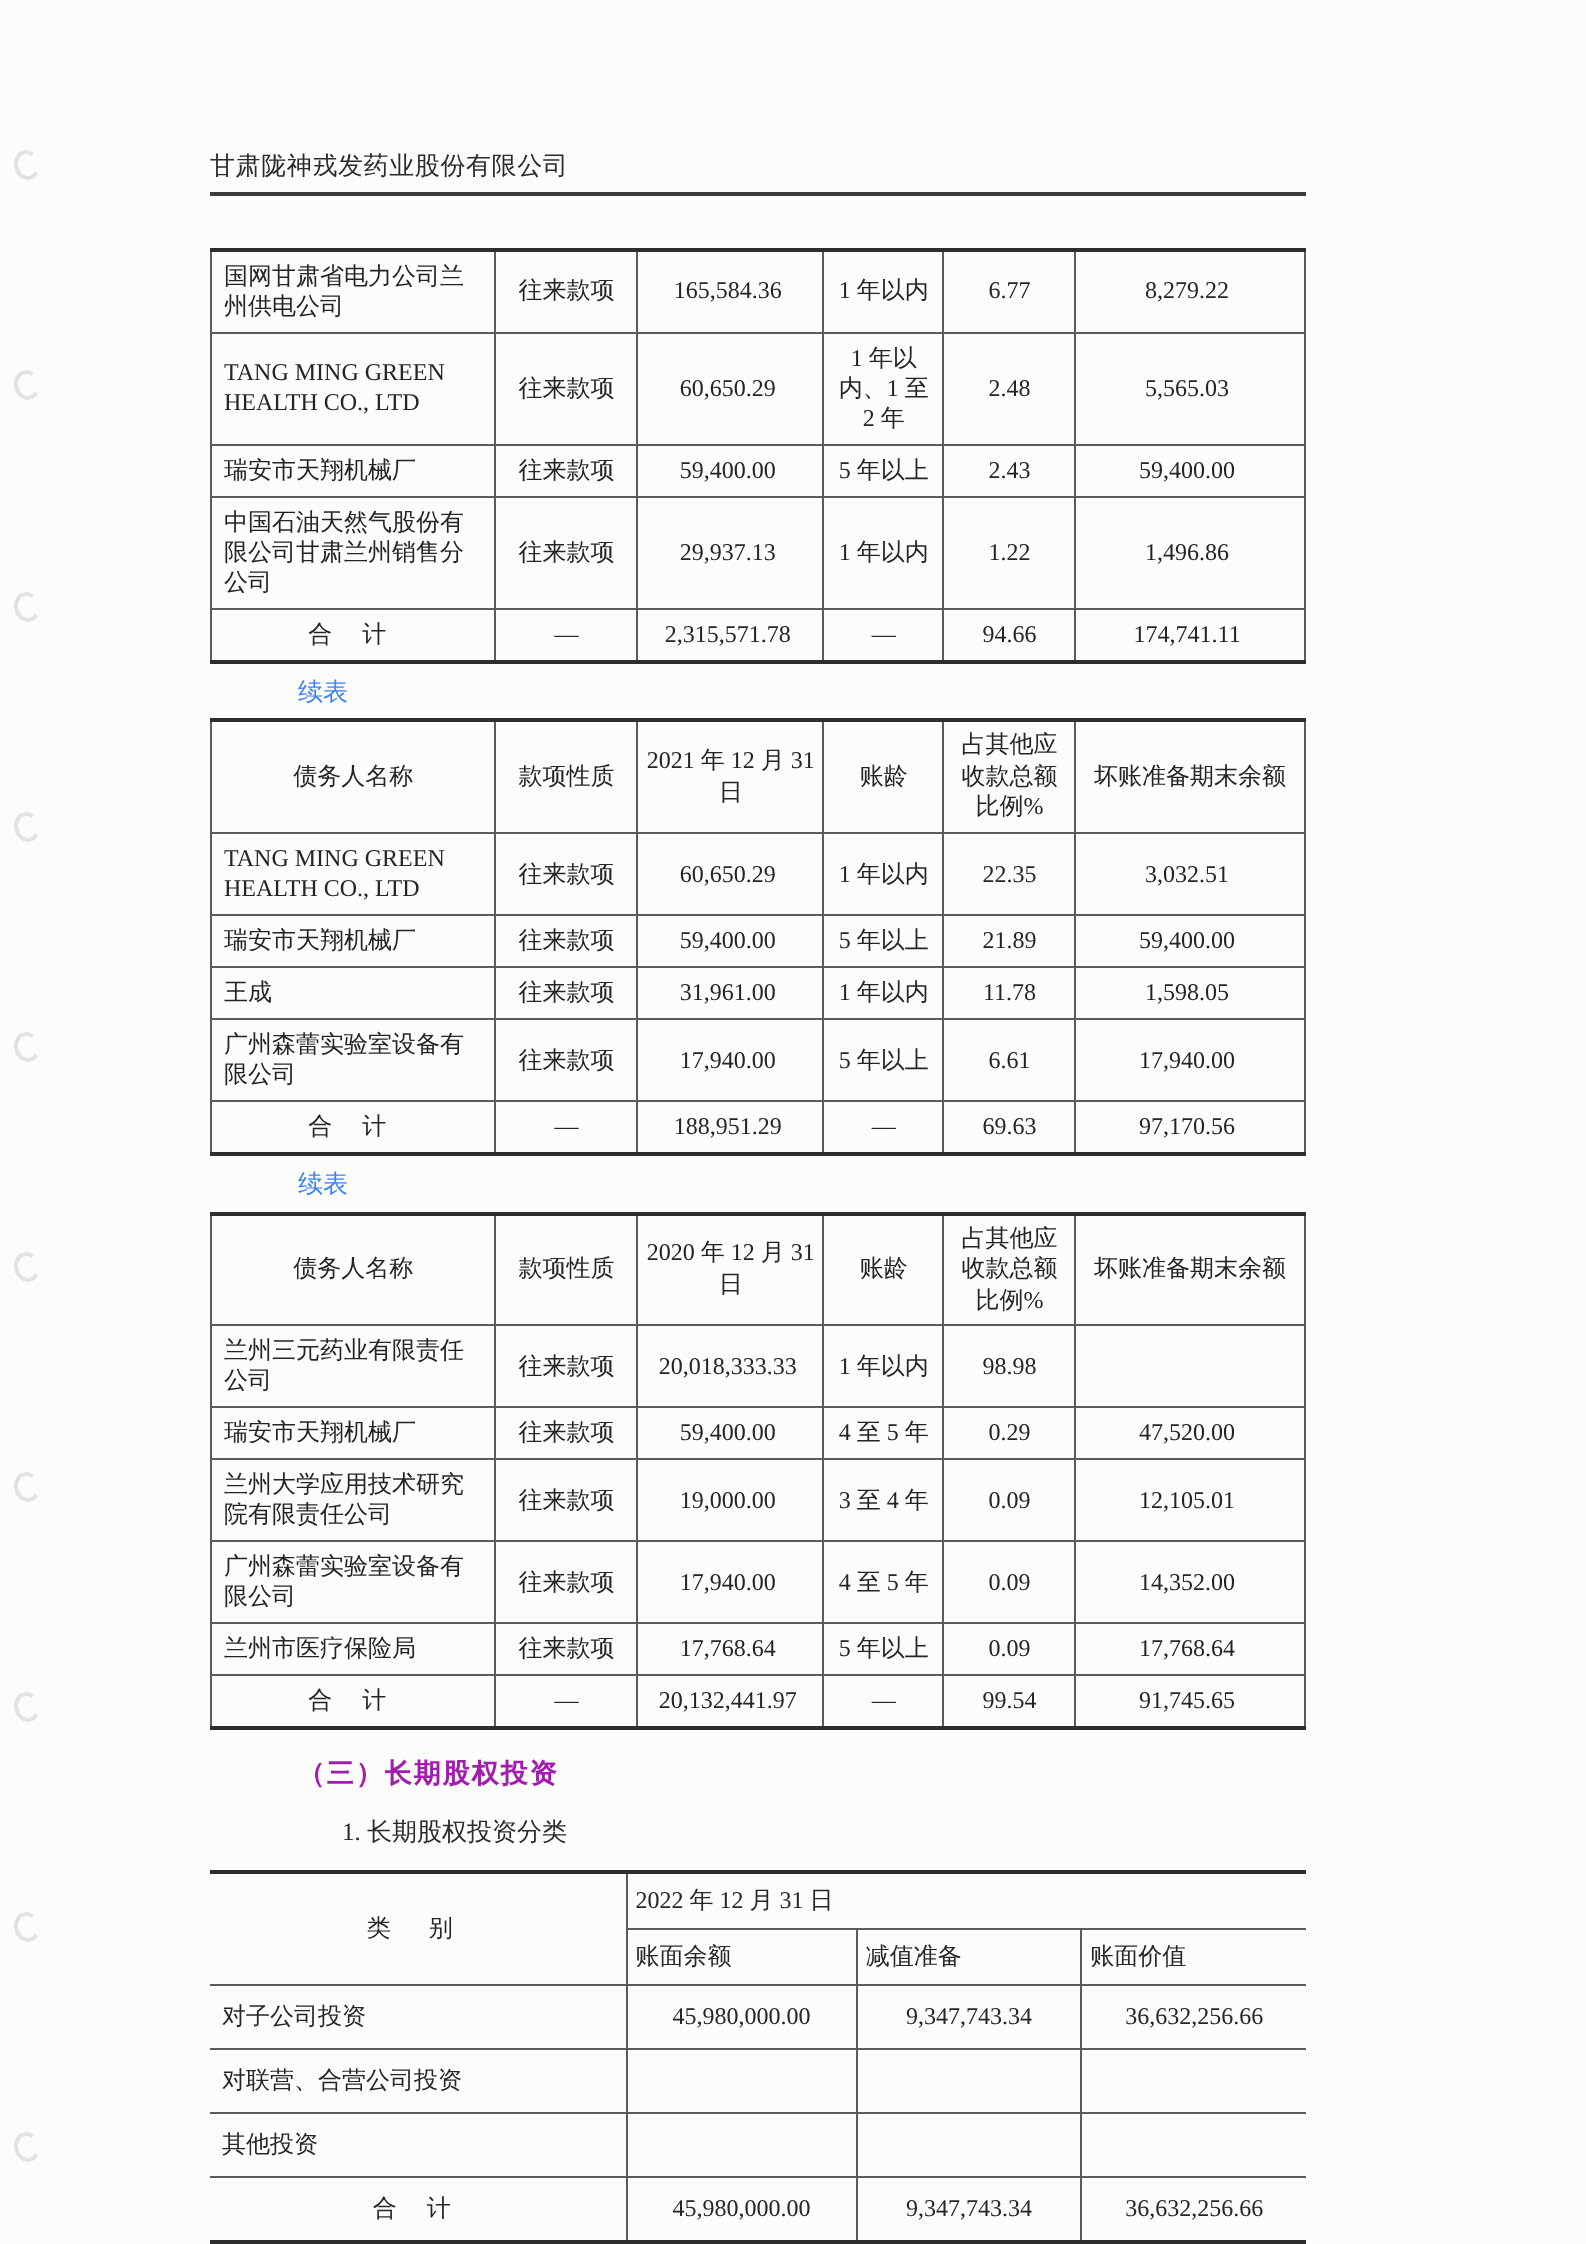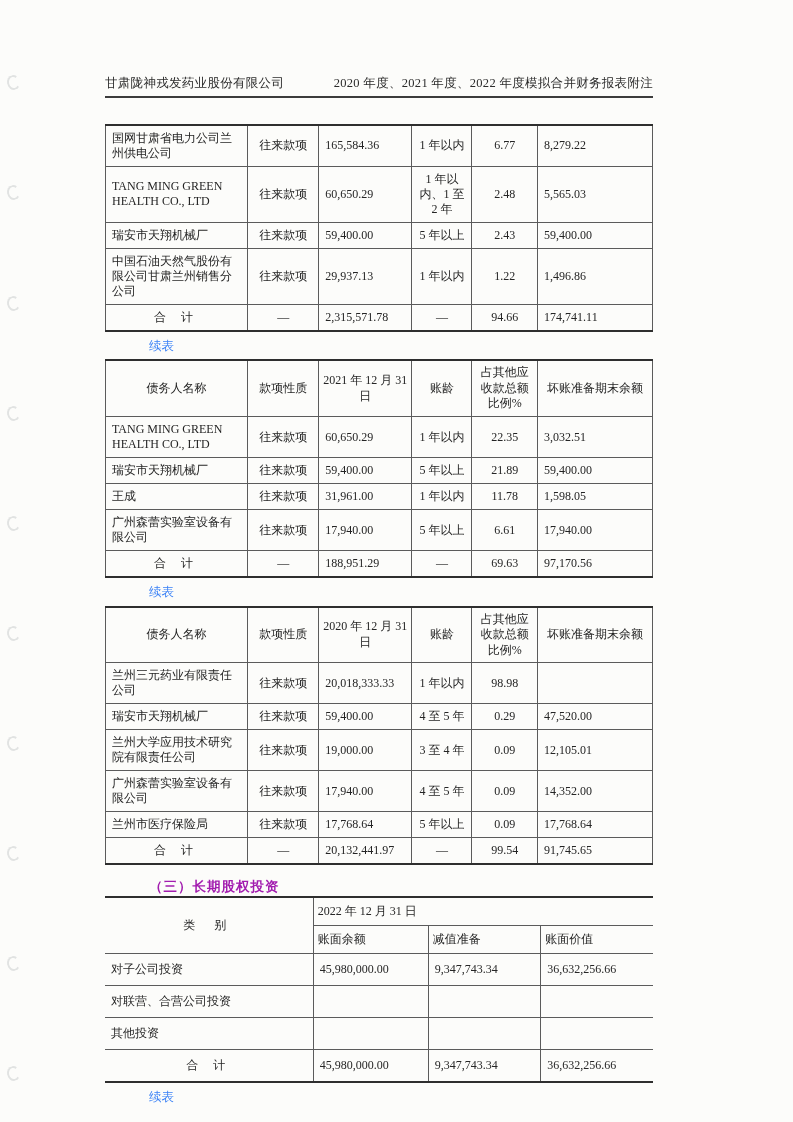--- a/index.html
+++ b/index.html
@@ -24,21 +24,21 @@
   table { border-collapse:collapse; width:100%; table-layout:fixed; }
   .grid-table { margin-top:0; }
   .grid-table td, .grid-table th {
     border:1px solid #5b5b5b; font-weight:normal;
     padding:5px 6px; vertical-align:middle; font-size:12px; color:#242424;
   }
   .grid-table { border-top:2.5px solid #2e2e2e; border-bottom:2.5px solid #2e2e2e; }
   .grid-table tr.hdr td { text-align:center; padding:4px 3px; line-height:1.3; }
   td.l { text-align:left; }
   td.c { text-align:center; }
-  td.r { text-align:left; padding-right:9px; }
+  td.r { text-align:center; padding-right:9px; }
   td.total-name { text-align:center; letter-spacing:6px; }
   .cont-label { margin:7px 0 5px 44px; font-size:12.5px; color:#3b82f6; }
   .sec-heading { margin:14px 0 0 44px; font-size:13.5px; font-weight:bold; color:#a21caf; letter-spacing:1px; }
   .sub-heading { margin:13px 0 10px 66px; font-size:12.5px; color:#2a2a2a; }
   
   .lti-table { border-top:2.5px solid #2e2e2e; border-bottom:2.5px solid #2e2e2e; }
   .lti-table td {
     border:1px solid #5b5b5b; padding:8px 6px; font-size:12px; vertical-align:middle;
   }
   .lti-table tr > td:first-child { border-left:none; }
@@ -61,21 +61,20 @@
 <div class="ring" style="top:626px"></div>
 <div class="ring" style="top:736px"></div>
 <div class="ring" style="top:846px"></div>
 <div class="ring" style="top:956px"></div>
 <div class="ring" style="top:1066px"></div>
 
 <div class="content">
 
   <div class="doc-header">
     <span>甘肃陇神戎发药业股份有限公司</span>
-    <span>2020 年度、2021 年度、2022 年度模拟合并财务报表附注</span>
   </div>
 
   <table class="grid-table" style="margin-top:26px">
     <colgroup>
         <col style="width:26%">
         <col style="width:13%">
         <col style="width:17%">
         <col style="width:11%">
         <col style="width:12%">
         <col style="width:21%">
@@ -252,20 +251,21 @@
       <td class="c">—</td>
       <td class="r">20,132,441.97</td>
       <td class="c">—</td>
       <td class="c">99.54</td>
       <td class="r">91,745.65</td>
     </tr>
   </tbody>
     </table>
 
   <div class="sec-heading">（三）长期股权投资</div>
+  <div class="sub-heading">1. 长期股权投资分类</div>
 
   <table class="lti-table">
     <colgroup>
         <col style="width:38%">
         <col style="width:21%">
         <col style="width:20.5%">
         <col style="width:20.5%">
       </colgroup>
     <tbody>
         <tr class="hdr">

